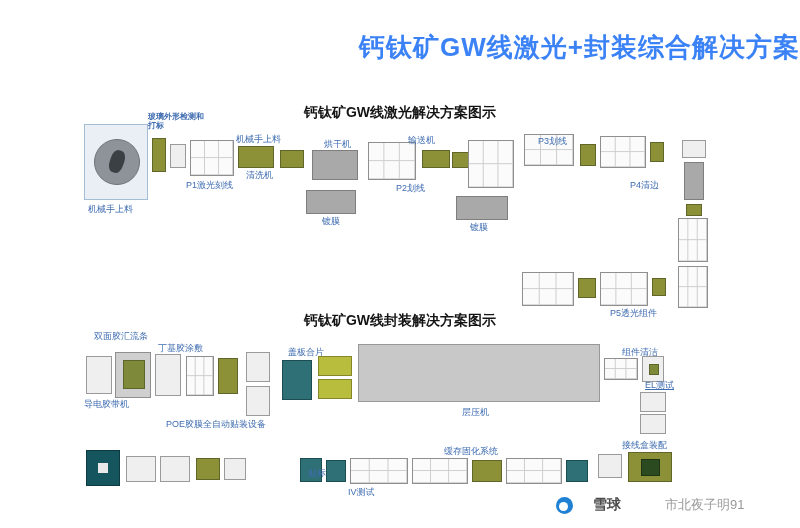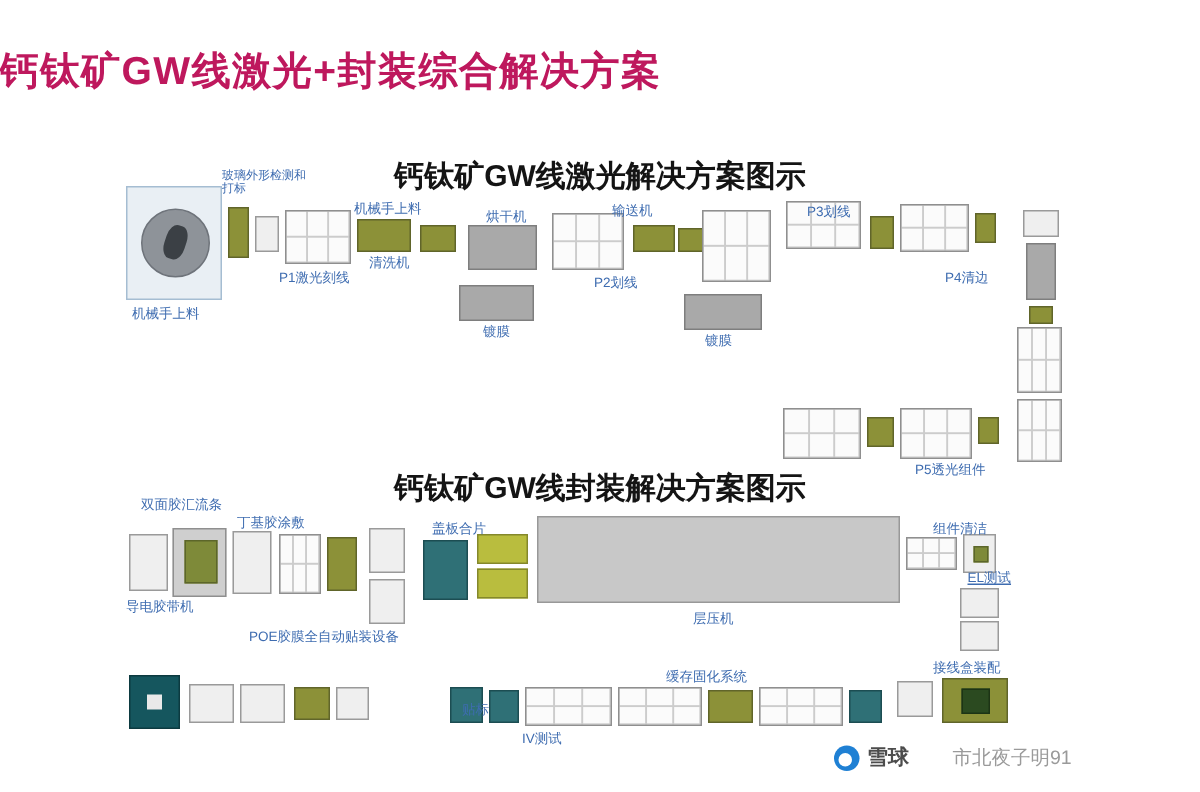--- a/index.html
+++ b/index.html
@@ -1,21 +1,21 @@
 <!DOCTYPE html>
 <html><head>
 <meta charset="utf-8">
 <style>
   html,body{margin:0;padding:0;background:#ffffff;}
   #page{position:relative;width:800px;height:528px;background:#ffffff;overflow:hidden;
         font-family:"Liberation Sans","DejaVu Sans",sans-serif;}
-  .main-title{position:absolute;top:30px;left:0;width:100%;text-align:left;
-              font-size:26px;font-weight:bold;color:#be185d;letter-spacing:1px;}
+  .main-title{position:absolute;top:30px;left:0;width:100%;text-align:right;
+              font-size:26px;font-weight:bold;color:#3b82f6;letter-spacing:1px;}
   .sec-title{position:absolute;left:0;width:100%;text-align:center;
-             font-size:20px;font-weight:bold;color:#141414;}
+             font-size:14px;font-weight:bold;color:#141414;}
   .blk{position:absolute;box-sizing:border-box;}
   .tbl{background:#fbfbfb;border:1px solid #8f8f8f;
        background-image:linear-gradient(#cccccc 1px,transparent 1px),
                         linear-gradient(90deg,#cccccc 1px,transparent 1px);
        background-size:33.5% 50.5%;background-position:-1px -1px;}
   .olive{background:#8c9138;border:1px solid #60652a;}
   .olive-light{background:#b9bd3e;border:1px solid #84882b;}
   .graybox{background:#a9a9a9;border:1px solid #7e7e7e;}
   .whitebox{background:#efefef;border:1px solid #9a9a9a;}
   .teal{background:#2f7076;border:1px solid #1c4d52;}
@@ -29,21 +29,21 @@
   .inner-white{position:absolute;left:34%;top:34%;width:32%;height:30%;background:#e9e9e9;}
   .inner-dot{position:absolute;left:30%;top:30%;width:38%;height:38%;
              background:#7e8a39;border:1px solid #5c662a;}
   .robot-frame{border:1px solid #a5bdd2;background:#e9eff4;}
   .robot-circle{position:absolute;left:9px;top:14px;width:44px;height:44px;border-radius:50%;
                 background:#8e9399;border:1px solid #6e737a;}
   .robot-core{position:absolute;left:25px;top:25px;width:14px;height:23px;background:#3b4045;
               border-radius:40%;transform:rotate(18deg);}
   .lbl{position:absolute;font-size:9px;color:#3e6cb0;white-space:nowrap;line-height:1.15;}
   .lbl.wrap{white-space:normal;font-size:8px;}
-  .wm{position:absolute;left:556px;top:496px;display:flex;align-items:center;gap:5px;}
+  .wm{position:absolute;left:556px;top:496px;display:flex;align-items:center;gap:20px;}
   .wm-logo{position:relative;width:17px;height:17px;border-radius:50%;background:#1f80d4;
            display:inline-block;}
   .wm-logo-ball{position:absolute;left:3px;top:5px;width:9px;height:9px;border-radius:50%;
                 background:#ffffff;}
   .wm-brand{font-size:14px;font-weight:bold;color:#4c4c4c;}
   .wm-user{font-size:13px;color:#9a9a9a;margin-left:24px;}
 </style>
 </head>
 <body>
 
@@ -81,21 +81,21 @@
     <div class="blk graybox" style="left:684px;top:162px;width:20px;height:38px;"></div>
     <div class="blk olive" style="left:686px;top:204px;width:16px;height:12px;"></div>
     <div class="blk tbl" style="left:678px;top:218px;width:30px;height:44px;"></div>
     <div class="blk tbl" style="left:678px;top:266px;width:30px;height:42px;"></div>
 
     <div class="blk tbl" style="left:522px;top:272px;width:52px;height:34px;"></div>
     <div class="blk olive" style="left:578px;top:278px;width:18px;height:20px;"></div>
     <div class="blk tbl" style="left:600px;top:272px;width:48px;height:34px;"></div>
     <div class="blk olive" style="left:652px;top:278px;width:14px;height:18px;"></div>
 
-    <div class="lbl wrap" style="left:148px;top:112px;width:58px;">玻璃外形检测和打标</div>
+    <div class="lbl wrap" style="left:148px;top:112px;width:58px;font-weight:bold;">玻璃外形检测和打标</div>
     <div class="lbl" style="left:88px;top:204px;">机械手上料</div>
     <div class="lbl" style="left:236px;top:134px;">机械手上料</div>
     <div class="lbl" style="left:246px;top:170px;">清洗机</div>
     <div class="lbl" style="left:186px;top:180px;">P1激光刻线</div>
     <div class="lbl" style="left:324px;top:139px;">烘干机</div>
     <div class="lbl" style="left:322px;top:216px;">镀膜</div>
     <div class="lbl" style="left:408px;top:135px;">输送机</div>
     <div class="lbl" style="left:396px;top:183px;">P2划线</div>
     <div class="lbl" style="left:470px;top:222px;">镀膜</div>
     <div class="lbl" style="left:538px;top:124px;margin-top:12px;">P3划线</div>

